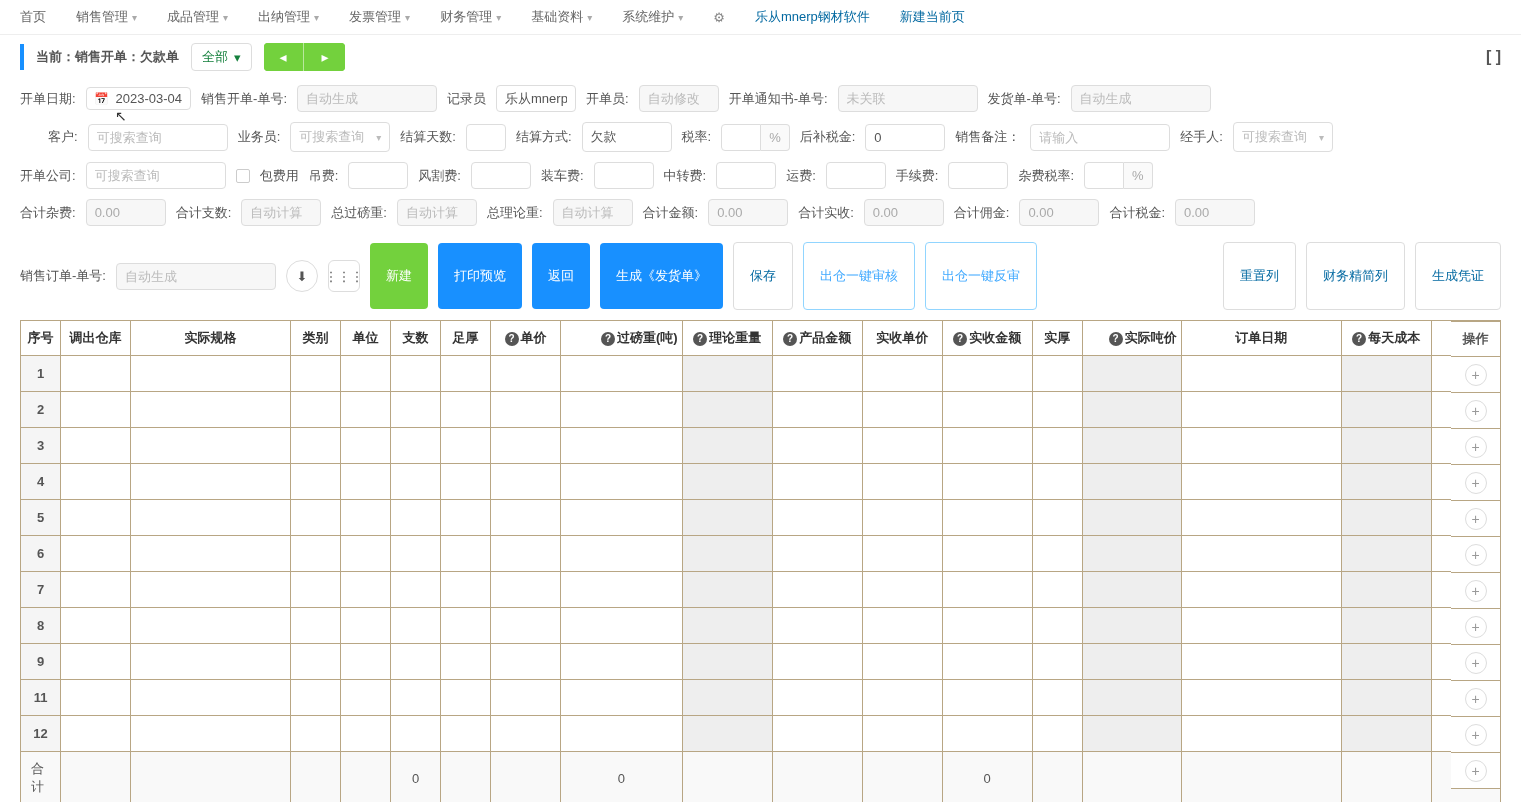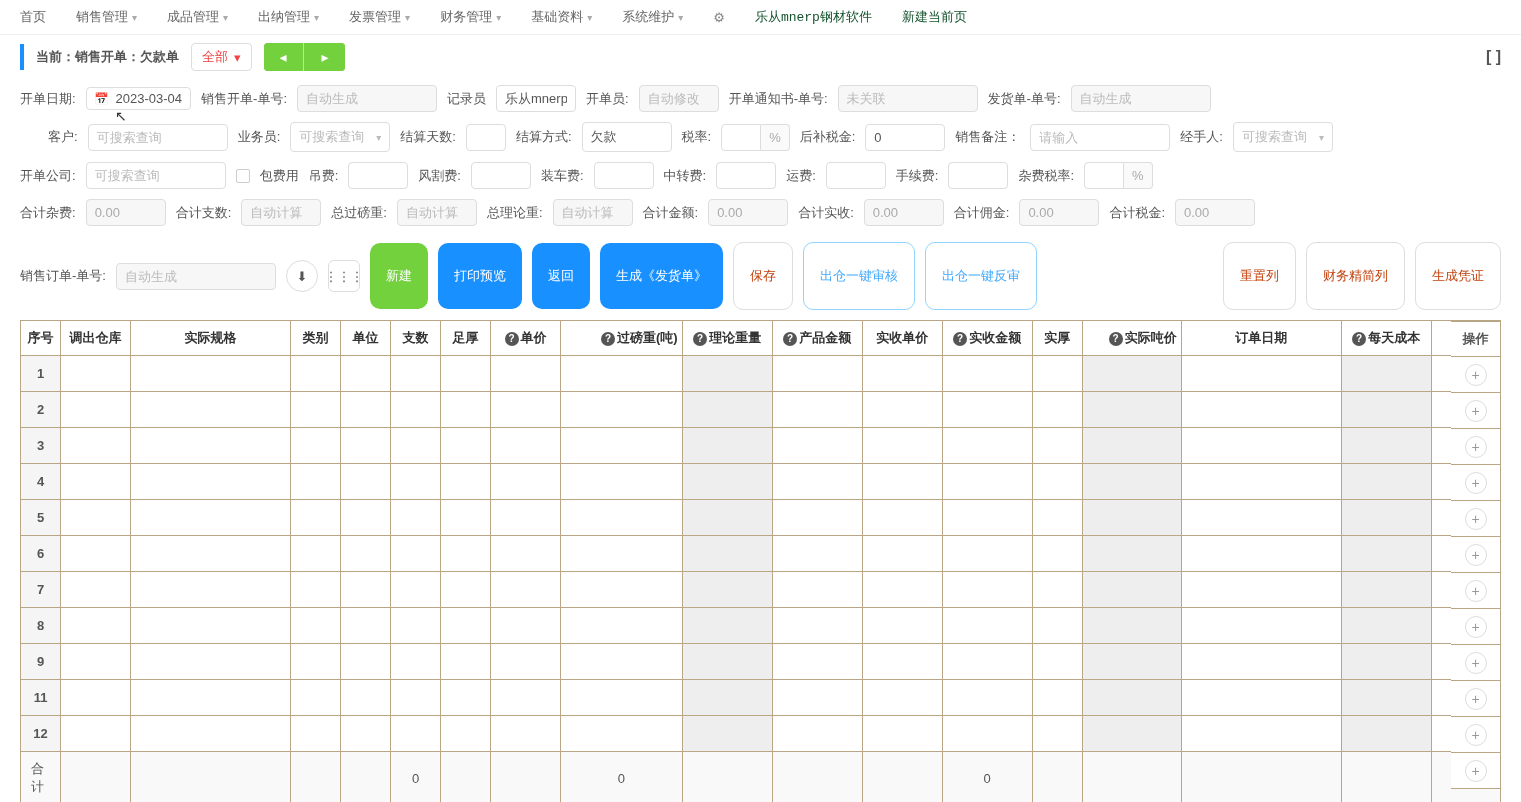--- a/index.html
+++ b/index.html
@@ -1,26 +1,26 @@
 <!DOCTYPE html>
 <html><head>
 <meta charset="utf-8">
 <style>
 * { box-sizing: border-box; margin: 0; padding: 0; }
 body { font-family: "Microsoft YaHei", Arial, sans-serif; font-size: 13px; color: #555; background: #fff; }
 .top-nav { display: flex; align-items: center; padding: 8px 20px; gap: 30px; border-bottom: 1px solid #eee; }
 .nav-item { display: flex; align-items: center; gap: 4px; cursor: pointer; color: #666; }
 .nav-item .chev { font-size: 10px; color: #aaa; }
-.nav-text-item { color: #14532d; cursor: pointer; font-family: Liberation Mono, monospace; }
+.nav-text-item { color: #0369a1; cursor: pointer; }
 .gear { color: #888; cursor: pointer; }
 
 .sub-bar { display: flex; align-items: center; padding: 8px 20px; gap: 12px; }
 .blue-bar { width: 4px; height: 26px; background: #1890ff; }
 .sub-title { font-weight: bold; font-size: 13px; }
-.mini-select { display: flex; align-items: center; border: 1px solid #ddd; border-radius: 4px; padding: 4px 10px; gap: 6px; color: #ef4444; cursor: pointer; }
+.mini-select { display: flex; align-items: center; border: 1px solid #ddd; border-radius: 4px; padding: 4px 10px; gap: 6px; color: #15803d; cursor: pointer; }
 .arrow-btns { display: flex; gap: 2px; background: #73d13d; border-radius: 4px; overflow: hidden; }
 .arrow-btn { background: #73d13d; color: #fff; border: none; padding: 6px 16px; cursor: pointer; font-size: 14px; }
 .arrow-btn.sep { border-right: 1px solid rgba(255,255,255,0.5); }
 .bracket { margin-left: auto; font-weight: bold; font-size: 16px; }
 
 .form-area { padding: 6px 20px; }
 .form-row { display: flex; align-items: center; gap: 10px; flex-wrap: nowrap; margin-bottom: 10px; }
 .lbl { color: #555; white-space: nowrap; font-size: 13px; }
 .inp { border: 1px solid #ddd; border-radius: 4px; padding: 5px 8px; font-size: 13px; color: #555; }
 .inp::placeholder { color: #bbb; }
@@ -29,24 +29,24 @@
 .date-icon { color: #bbb; font-size: 12px; }
 .sel { display: flex; align-items: center; border: 1px solid #ddd; border-radius: 4px; padding: 5px 8px; gap: 6px; min-width: 90px; cursor: pointer; }
 .sel .chev { margin-left: auto; font-size: 10px; color: #bbb; }
 .chk { width: 14px; height: 14px; border: 1px solid #ccc; border-radius: 2px; cursor: pointer; }
 .pct { display: flex; align-items: center; }
 .pct .unit { border: 1px solid #ddd; border-left: none; border-radius: 0 4px 4px 0; padding: 5px 8px; color: #aaa; background: #fafafa; }
 .pct .inp { border-radius: 4px 0 0 4px; }
 
 .action-row { display: flex; align-items: center; gap: 10px; padding: 0 20px 10px; }
 .icon-btn { width: 32px; height: 32px; border: 1px solid #ddd; border-radius: 50%; display: flex; align-items: center; justify-content: center; cursor: pointer; background: #fff; }
-.btn { border: none; border-radius: 10px; padding: 24px 16px; cursor: pointer; font-size: 13px; }
+.btn { border: none; border-radius: 4px; padding: 24px 16px; cursor: pointer; font-size: 13px; }
 .btn-green { background: #73d13d; color: #fff; }
 .btn-blue { background: #1890ff; color: #fff; }
-.btn-outline { background: #fff; border: 1px solid #ddd; color: #c2410c; }
+.btn-outline { background: #fff; border: 1px solid #ddd; color: #0369a1; }
 .btn-outline-blue { background: #fff; border: 1px solid #91d5ff; color: #40a9ff; }
 
 .table-wrap { margin: 0 20px; position: relative; display: flex; }
 .main-table-area { flex: 1; overflow-x: auto; }
 table { border-collapse: collapse; width: 100%; }
 th, td { border: 1px solid #b8a684; padding: 8px 4px; text-align: center; font-size: 13px; }
 th { background: #fff; font-weight: bold; color: #333; white-space: nowrap; }
 td { height: 36px; background: #fff; }
 td.rownum { background: #f5f5f5; font-weight: bold; }
 td.gray { background: #eee; }

